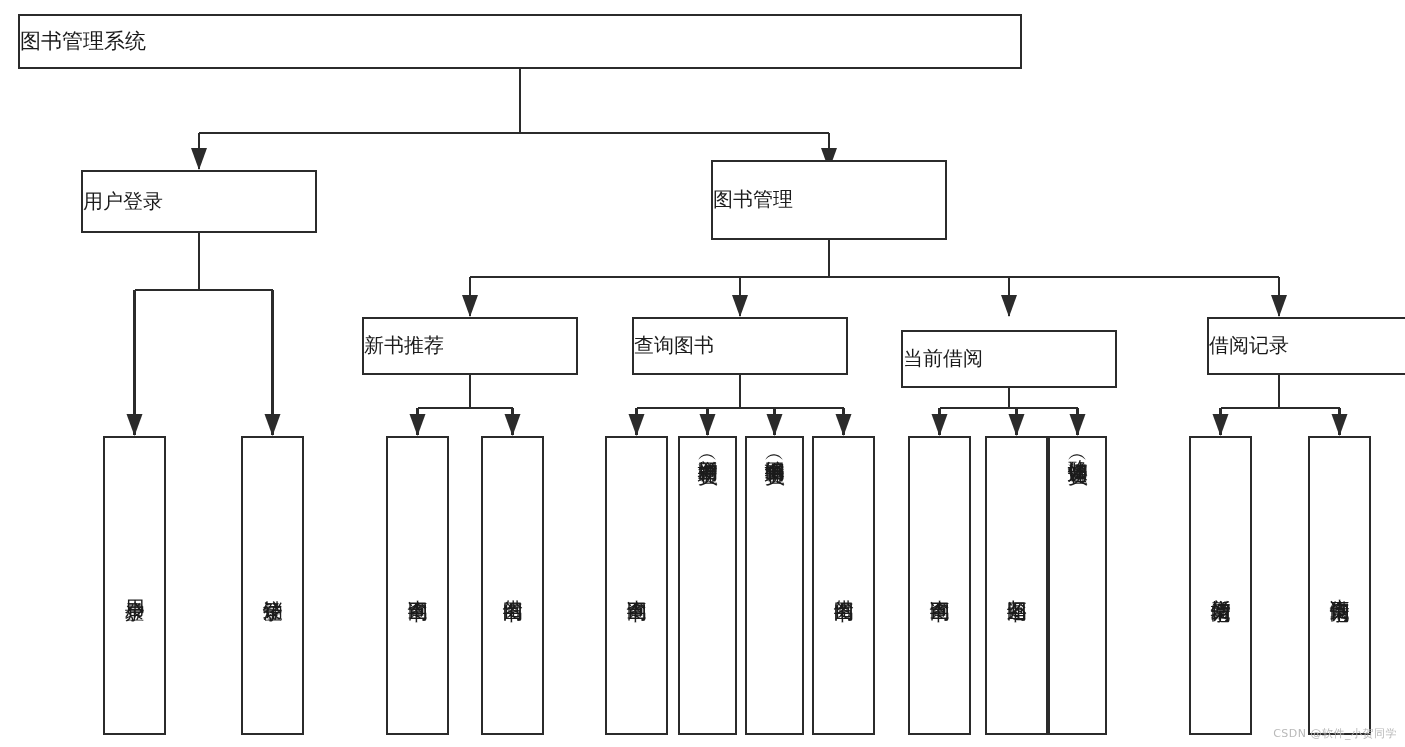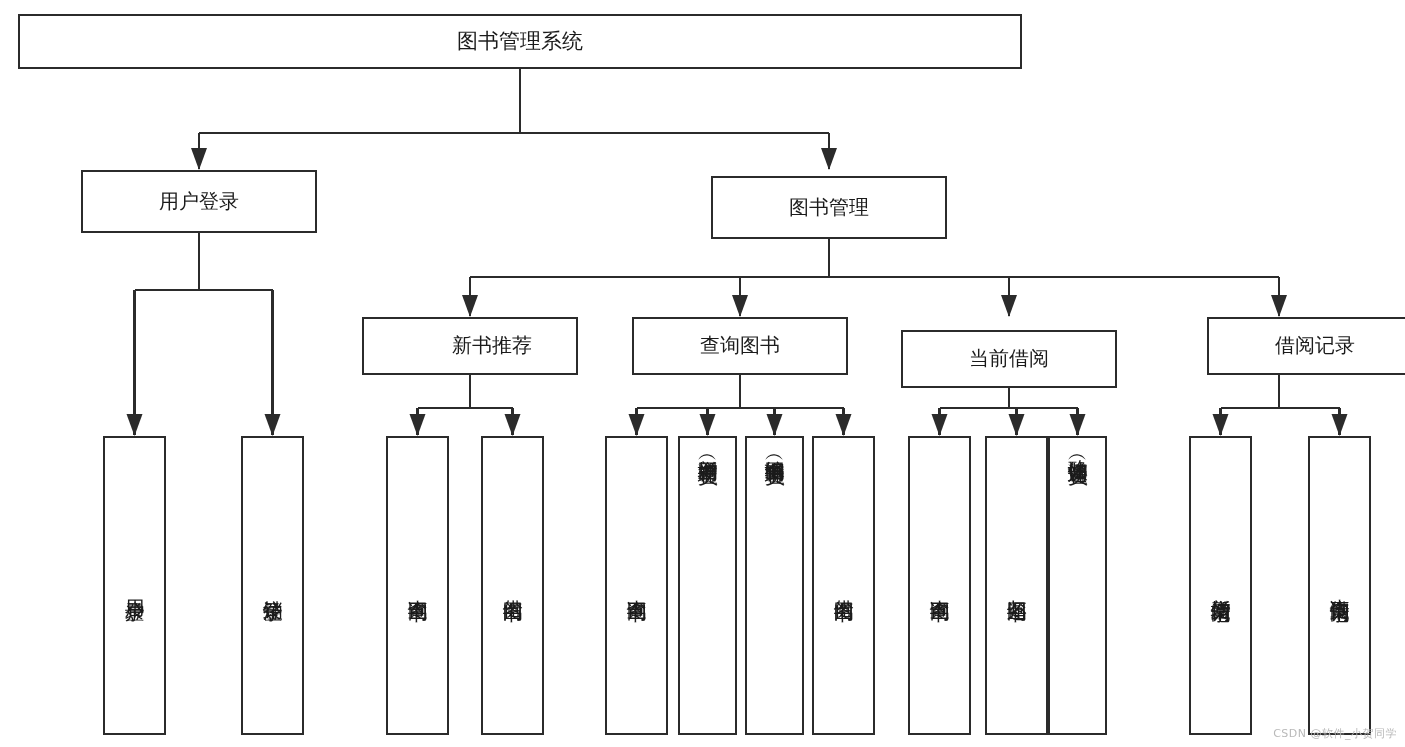--- a/index.html
+++ b/index.html
@@ -6,21 +6,21 @@
   body{
     width:1405px;height:747px;overflow:hidden;
     font-family:"DejaVu Sans","Liberation Sans",sans-serif;
     color:#1a1a1a;
   }
   #stage{position:relative;width:1405px;height:747px;background:#fff;}
   svg#edges{position:absolute;left:0;top:0;width:1405px;height:747px;}
   .node{
     position:absolute;box-sizing:border-box;
     background:#ffffff;border:2px solid #2b2b2b;
-    display:flex;align-items:center;justify-content:center;
+    display:flex;align-items:center;justify-content:flex-start;
     text-align:center;line-height:1.18;color:#1b1b1b;
   }
   .node.horiz{writing-mode:horizontal-tb;}
   .node.vert{
     writing-mode:vertical-rl;text-orientation:upright;
     padding:6px 0;justify-content:flex-start;
   }
   .lbl{display:block;}
   .node.root{font-size:21px;}
   .node.lvl2{font-size:20px;}
@@ -92,24 +92,24 @@
       <line x1="1339.5" y1="408" x2="1339.5" y2="435" stroke="#2b2b2b" stroke-width="2.4" shape-rendering="crispEdges"></line>
       <polygon points="1331.5,414 1347.5,414 1339.5,436" fill="#2b2b2b"></polygon>
     </svg>
   <div id="nodes-layer">
       <div class="node horiz root" style="left: 18px; top: 14px; width: 1004px; height: 55px;">
         <span class="lbl">图书管理系统</span>
       </div>
       <div class="node horiz lvl2" style="left: 81px; top: 170px; width: 236px; height: 63px;">
         <span class="lbl">用户登录</span>
       </div>
-      <div class="node horiz lvl2" style="left: 711px; top: 176px; width: 236px; height: 63px;">
+      <div class="node horiz lvl2" style="left: 711px; top: 160px; width: 236px; height: 80px;">
         <span class="lbl">图书管理</span>
       </div>
-      <div class="node horiz lvl3" style="left: 362px; top: 317px; width: 216px; height: 58px; padding-left: 44px;">
+      <div class="node horiz lvl3" style="left: 362px; top: 317px; width: 216px; height: 58px;">
         <span class="lbl">新书推荐</span>
       </div>
       <div class="node horiz lvl3" style="left: 632px; top: 317px; width: 216px; height: 58px;">
         <span class="lbl">查询图书</span>
       </div>
       <div class="node horiz lvl3" style="left: 901px; top: 330px; width: 216px; height: 58px;">
         <span class="lbl">当前借阅</span>
       </div>
       <div class="node horiz lvl3" style="left: 1171px; top: 317px; width: 216px; height: 58px; margin-left: 36px;">
         <span class="lbl">借阅记录</span>

